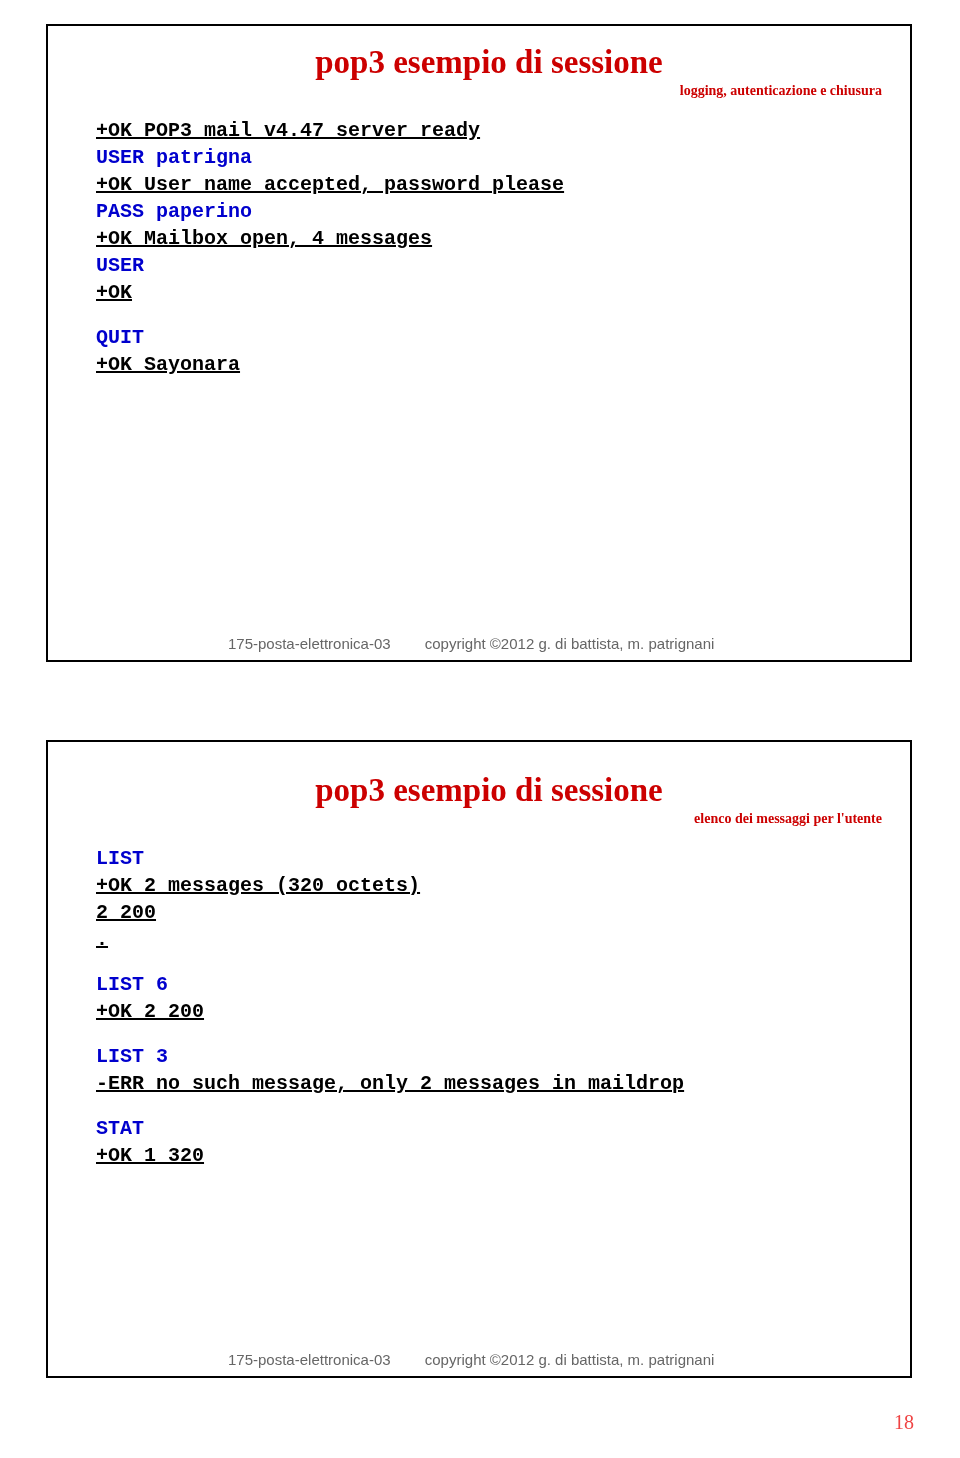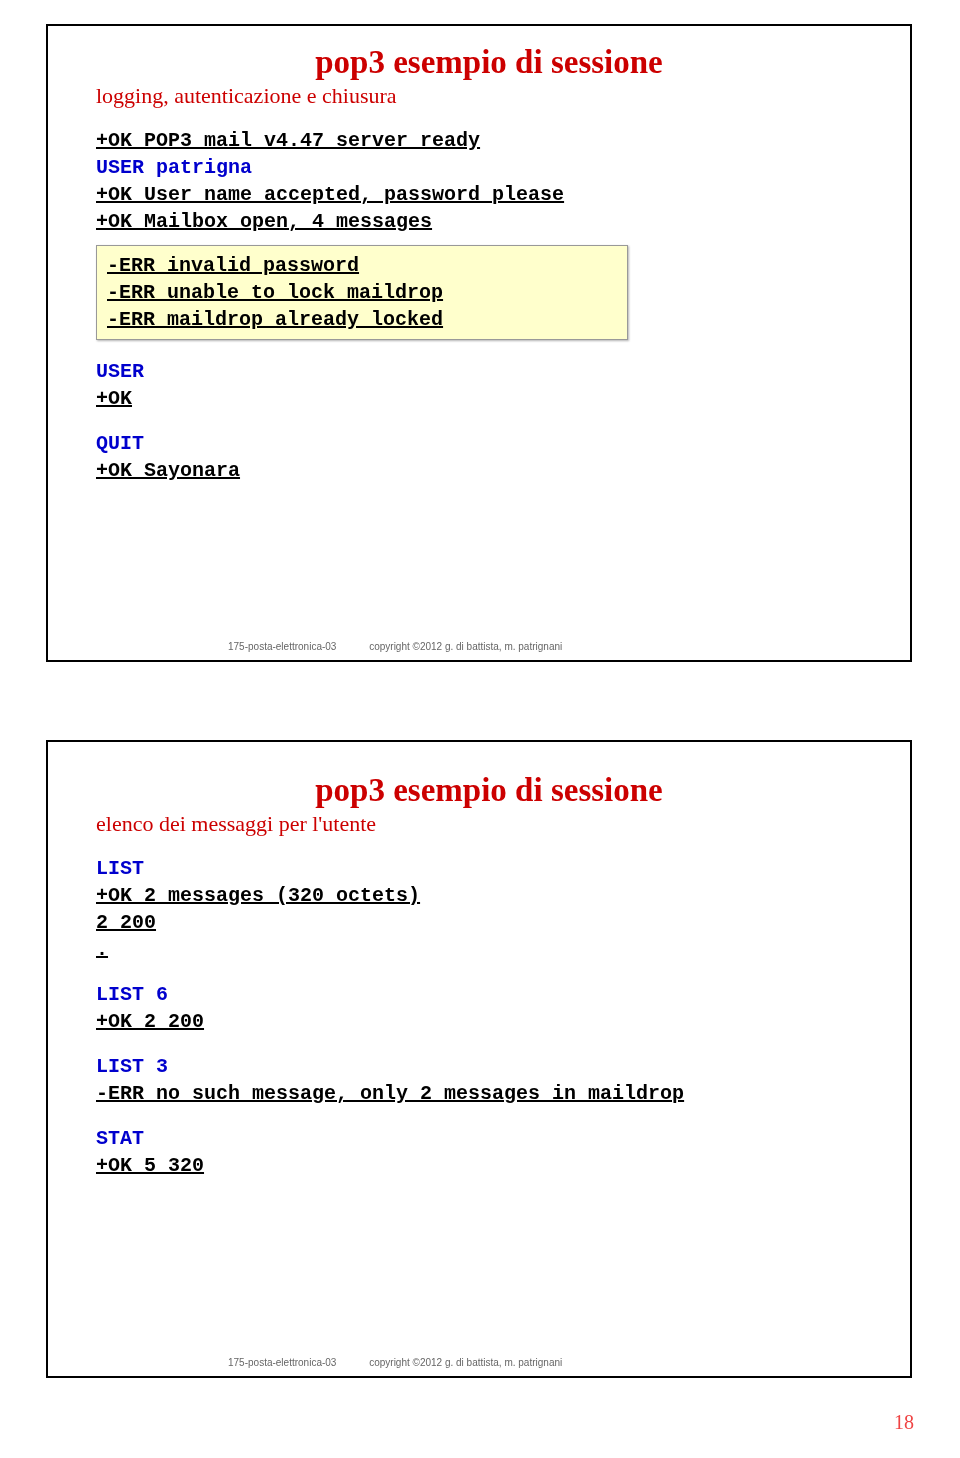--- a/index.html
+++ b/index.html
@@ -1,49 +1,45 @@
 <!DOCTYPE html>
 <html><head>
 <meta charset="utf-8">
 <style>
   html,body{margin:0;padding:0;background:#fff;font-family:"Times New Roman",Times,serif;}
   .page{width:960px;height:1458px;margin:0 auto;position:relative;background:#fff;}
   .slide{position:absolute;border:2.5px solid #000;box-sizing:border-box;}
   .slide-inner{padding:18px 28px 4px 48px;position:relative;height:100%;box-sizing:border-box;}
   .title{font-size:33px;font-weight:bold;color:#cc0000;margin:0 0 2px 0;text-align:center;font-family:"Times New Roman",Times,serif;}
-  .subtitle{font-size:22px;font-weight:normal;color:#cc0000;margin:0 0 18px 0;text-align:left;font-family:"Times New Roman",Times,serif;}
+  .subtitle{font-size:14px;font-weight:bold;color:#cc0000;margin:0 0 18px 0;text-align:right;font-family:"Times New Roman",Times,serif;}
   .mono{font-family:"Courier New",Courier,monospace;font-size:20px;font-weight:bold;line-height:1.35;}
   .blk{color:#000;text-decoration:underline;}
   .blue{color:#0000cd;}
   .err-box{background:#ffffcc;border:1px solid #999;padding:6px 10px;margin:10px 0 18px 0;box-shadow:1px 1px 2px rgba(0,0,0,0.3);width:510px;}
-  .footer{position:absolute;left:48px;bottom:8px;font-family:Arial,Helvetica,sans-serif;font-size:10px;color:#666;text-align:right;}
+  .footer{position:absolute;left:48px;bottom:8px;font-family:Arial,Helvetica,sans-serif;font-size:15px;color:#666;text-align:right;}
   .footer span{margin-right:30px;}
   .pagenum{position:absolute;right:46px;bottom:24px;font-family:"Times New Roman",Times,serif;font-size:20px;color:#ef4444;}
 </style>
 </head>
 <body>
 
 <div class="page">
 
   <div class="slide" style="left:46px;top:24px;width:866px;height:638px;">
     <div class="slide-inner">
       <h1 class="title">pop3 esempio di sessione</h1>
       <div class="subtitle">logging, autenticazione e chiusura</div>
 
       <div class="mono">
         <div class="blk">+OK POP3 mail v4.47 server ready</div>
         <div class="blue">USER patrigna</div>
         <div class="blk">+OK User name accepted, password please</div>
+        <div class="blue">PASS paperino</div>
         <div class="blk">+OK Mailbox open, 4 messages</div>
 
-        <div class="err-box">
-          <div class="blk">-ERR invalid password</div>
-          <div class="blk">-ERR unable to lock maildrop</div>
-          <div class="blk">-ERR maildrop already locked</div>
-        </div>
 
         <div class="blue">USER</div>
         <div class="blk">+OK</div>
         <div style="height:18px;"></div>
         <div class="blue">QUIT</div>
         <div class="blk">+OK Sayonara</div>
       </div>
 
       <div class="footer" style="left:180px;">
         <span>175-posta-elettronica-03</span>
@@ -63,21 +59,21 @@
         <div class="blk">2 200</div>
         <div class="blk">.</div>
         <div style="height:18px;"></div>
         <div class="blue">LIST 6</div>
         <div class="blk">+OK 2 200</div>
         <div style="height:18px;"></div>
         <div class="blue">LIST 3</div>
         <div class="blk">-ERR no such message, only 2 messages in maildrop</div>
         <div style="height:18px;"></div>
         <div class="blue">STAT</div>
-        <div class="blk">+OK 5 320</div>
+        <div class="blk">+OK 1 320</div>
       </div>
 
       <div class="footer" style="left:180px;">
         <span>175-posta-elettronica-03</span>
         <span>copyright ©2012 g. di battista, m. patrignani</span>
       </div>
     </div>
   </div>
 
   <div class="pagenum">18</div>

